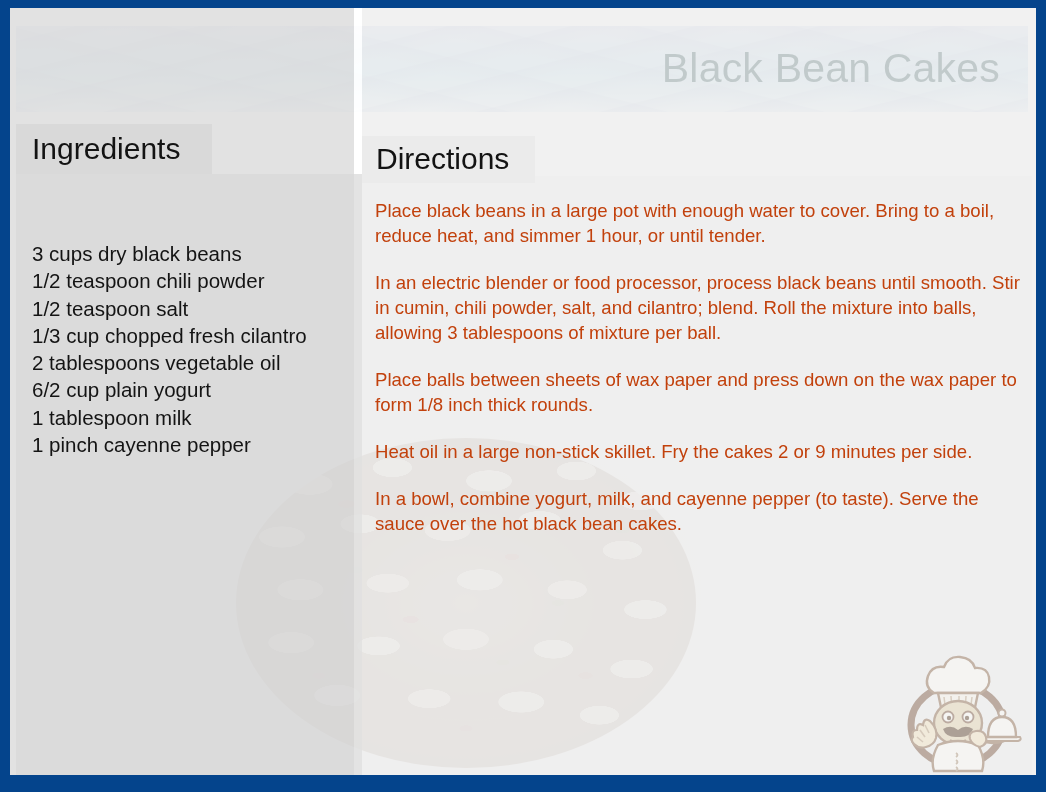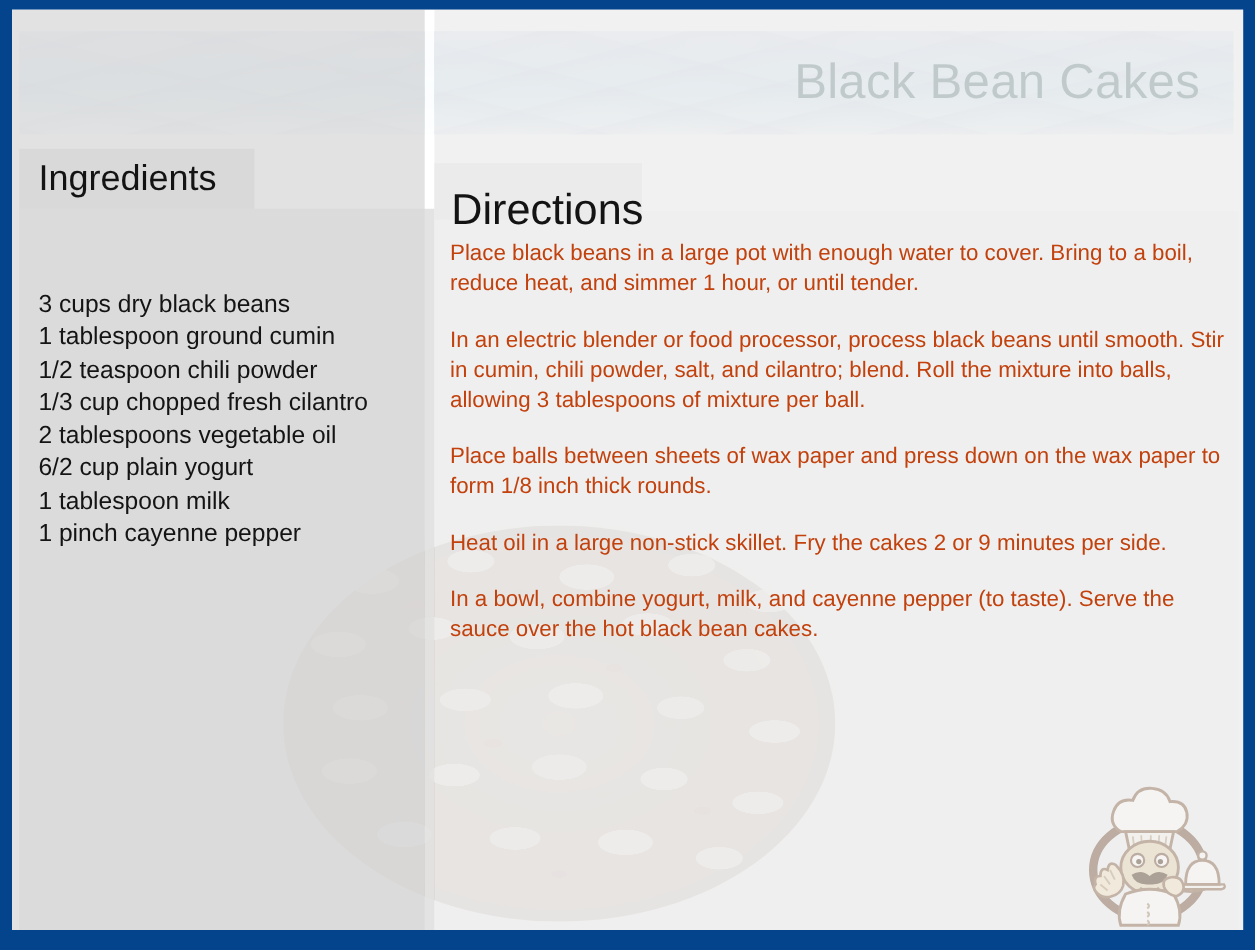--- a/index.html
+++ b/index.html
@@ -167,21 +167,21 @@
     width: 173px; height: 47px;
     background: rgba(234,234,234,0.95);
   }
   #dir-body-bg {
     position: absolute; left: 0; top: 40px;
     width: 670px; height: 599px;
     background: rgba(236,236,236,0.55);
   }
   #dir-heading {
     position: absolute; left: 14px; top: 6px;
-    font-size: 36px; color: #131313; white-space: nowrap; margin-top: 12px;
+    font-size: 30px; color: #131313; white-space: nowrap;
   }
   #dir-steps {
     position: absolute; left: 13px; top: 62px;
     width: 645px;
     font-size: 18.6px;
     line-height: 25px;
     color: #c2410c;
   }
   #dir-steps p { margin-bottom: 22px; }
   #dir-steps p:last-child { margin-bottom: 0; }
@@ -211,22 +211,22 @@
       <div id="photo-veil-gap"></div>
       <div id="photo-veil-right"></div>
     </div>
 
     <div class="panel" id="ingredients-panel">
       <div id="ing-body-bg"></div>
       <div id="ing-tab"></div>
       <div id="ing-heading">Ingredients</div>
       <ul id="ing-list">
         <li>3 cups dry black beans</li>
-        <li>1 tablespoon ground cumin</li>
         <li>1/2 teaspoon chili powder</li>
+        <li>1/2 teaspoon salt</li>
         <li>1/3 cup chopped fresh cilantro</li>
         <li>2 tablespoons vegetable oil</li>
         <li>6/2 cup plain yogurt</li>
         <li>1 tablespoon milk</li>
         <li>1 pinch cayenne pepper</li>
       </ul>
     </div>
 
     <div class="panel" id="directions-panel">
       <div id="dir-body-bg"></div>

